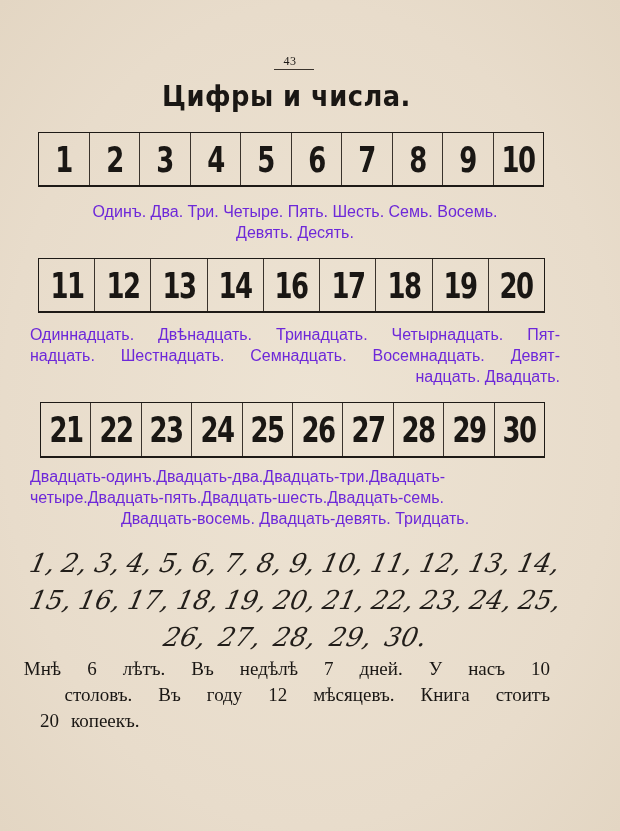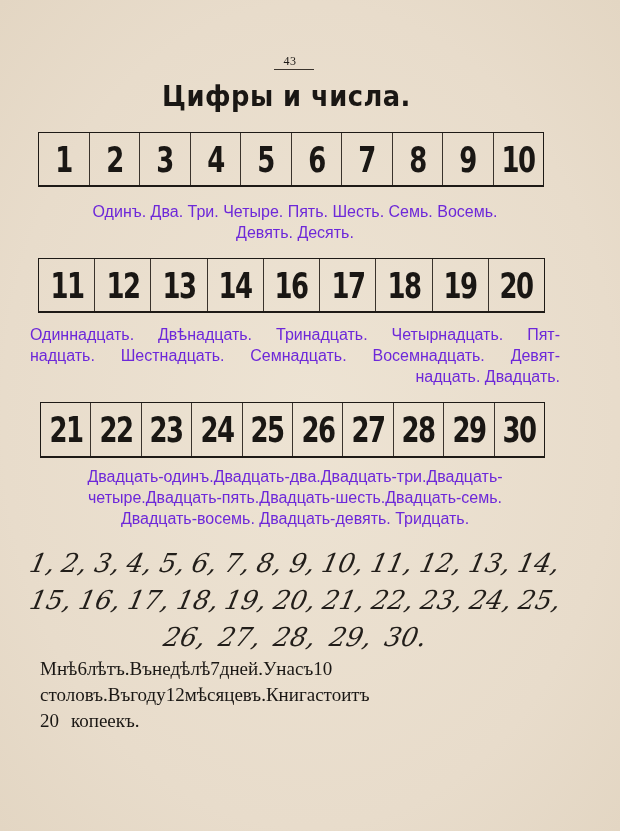--- a/index.html
+++ b/index.html
@@ -49,39 +49,39 @@
     position: absolute; text-align: center;
     font-family: Liberation Sans, sans-serif; font-size: 16px;
     line-height: 21px; color: #6d28d9;
   }
   .words .line { white-space: nowrap; }
   #words1 { left: 30px; top: 201px; width: 530px; }
   #words2 { left: 30px; top: 324px; width: 530px; text-align: justify; }
   #words2 .line { display: flex; justify-content: space-between; }
   #words2 .line.last { justify-content: flex-end; }
   #words3 { left: 30px; top: 466px; width: 530px; }
-  #words3 .line { display: flex; justify-content: center; }
+  #words3 .line { display: flex; justify-content: flex-start; }
   #words3 .line.last { justify-content: center; }
 
   .script {
     position: absolute; left: 30px; top: 545px; width: 530px;
     font-family: "DejaVu Serif", serif; font-style: italic;
     font-size: 26px; line-height: 37px; color: #221e1a;
     text-align: center;
   }
   .script .line { display: flex; justify-content: space-between; white-space: nowrap; }
   .script .line.last { justify-content: center; gap: 14px; }
   .script .num { display: inline-block; transform: skewX(-12deg); }
 
   .sentences {
     position: absolute; left: 40px; top: 656px; width: 510px;
     font-family: "Liberation Serif", serif; font-size: 19px;
     line-height: 26px; color: #1a1714;
   }
-  .sentences .line { display: flex; justify-content: flex-start; white-space: nowrap; }
+  .sentences .line { display: flex; justify-content: flex-end; white-space: nowrap; gap: 26px; }
   .sentences .line.last { justify-content: flex-start; gap: 12px; }
 </style>
 </head>
 <body>
 
 <div class="page-number">43</div>
 <div class="page-rule"></div>
 
 <div class="title">Цифры и числа.</div>
 

